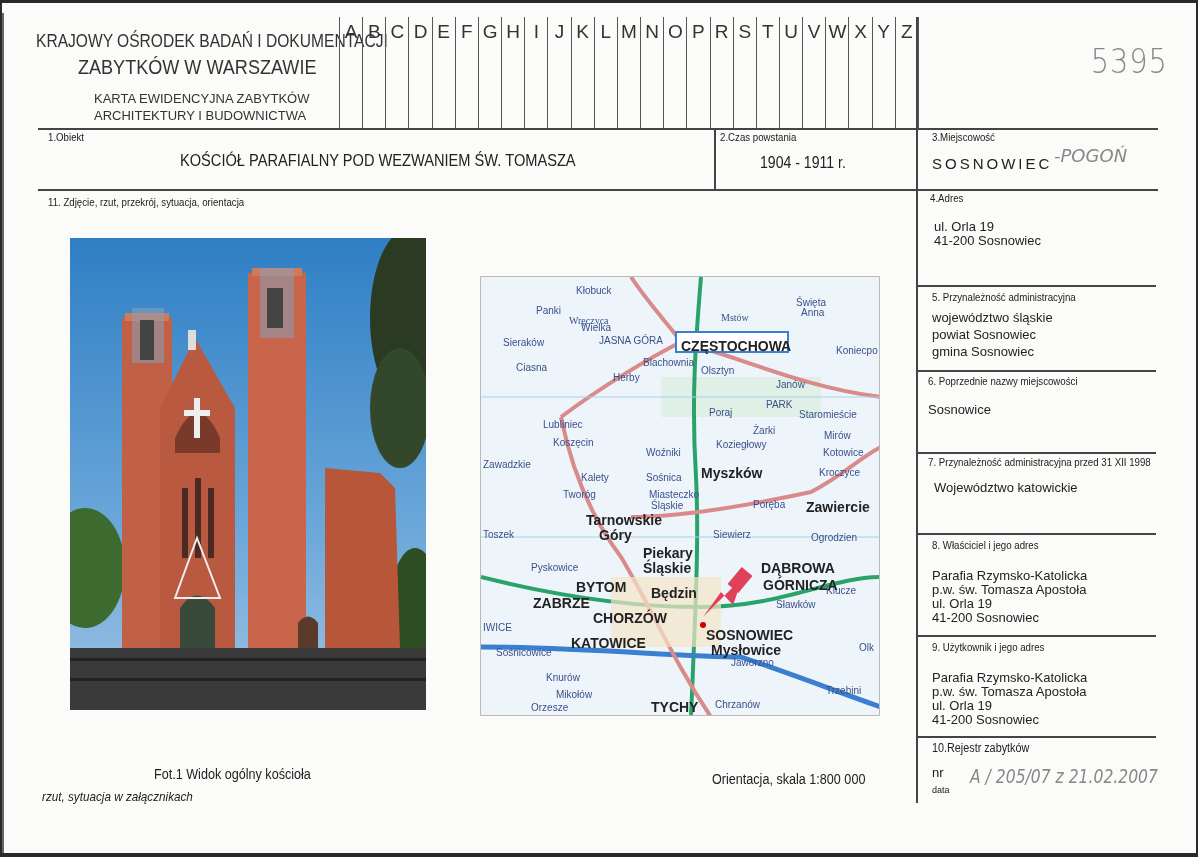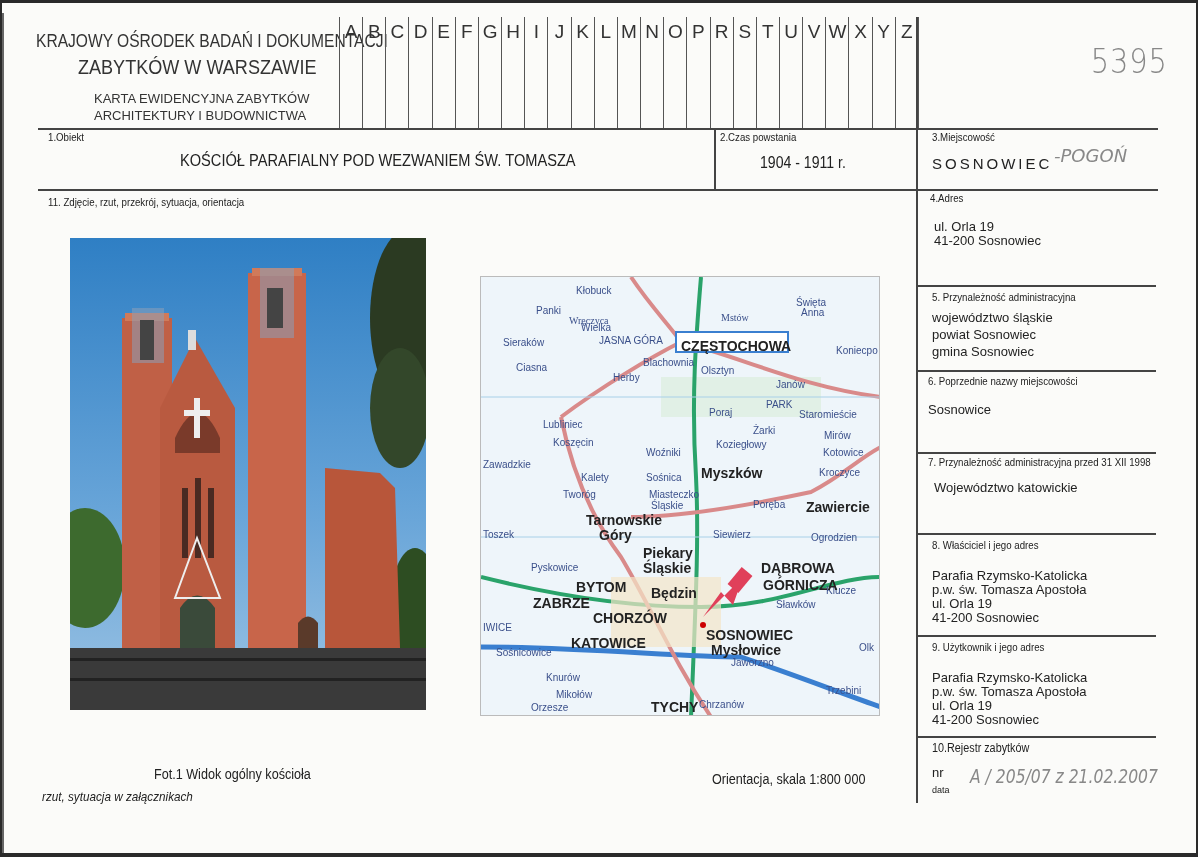--- a/index.html
+++ b/index.html
@@ -232,21 +232,21 @@
         <div class="maptxt" style="left: 342px; top: 170px;">Kotowice</div>
         <div class="maptxt" style="left: 338px; top: 190px;">Kroczyce</div>
         <div class="maptxt" style="left: 272px; top: 222px;">Poręba</div>
         <div class="maptxt" style="left: 232px; top: 252px;">Siewierz</div>
         <div class="maptxt" style="left: 330px; top: 255px;">Ogrodzien</div>
         <div class="maptxt" style="left: 295px; top: 322px;">Sławków</div>
         <div class="maptxt" style="left: 345px; top: 308px;">Klucze</div>
         <div class="maptxt" style="left: 250px; top: 380px;">Jaworzno</div>
         <div class="maptxt" style="left: 378px; top: 365px;">Olk</div>
         <div class="maptxt" style="left: 345px; top: 408px; text-align: right;">Trzebini</div>
-        <div class="maptxt" style="left: 218px; top: 422px;">Chrzanów</div>
+        <div class="maptxt" style="left: 234px; top: 422px;">Chrzanów</div>
         <div class="mapbig" style="left: 200px; top: 61px;">CZĘSTOCHOWA</div>
         <div class="mapbig" style="left: 220px; top: 188px;">Myszków</div>
         <div class="mapbig" style="left: 325px; top: 222px;">Zawiercie</div>
         <div class="mapbig" style="left: 105px; top: 235px;">Tarnowskie</div>
         <div class="mapbig" style="left: 118px; top: 250px;">Góry</div>
         <div class="mapbig" style="left: 162px; top: 268px;">Piekary</div>
         <div class="mapbig" style="left: 162px; top: 283px;">Śląskie</div>
         <div class="mapbig" style="left: 280px; top: 283px;">DĄBROWA</div>
         <div class="mapbig" style="left: 282px; top: 300px;">GÓRNICZA</div>
         <div class="mapbig" style="left: 95px; top: 302px;">BYTOM</div>

